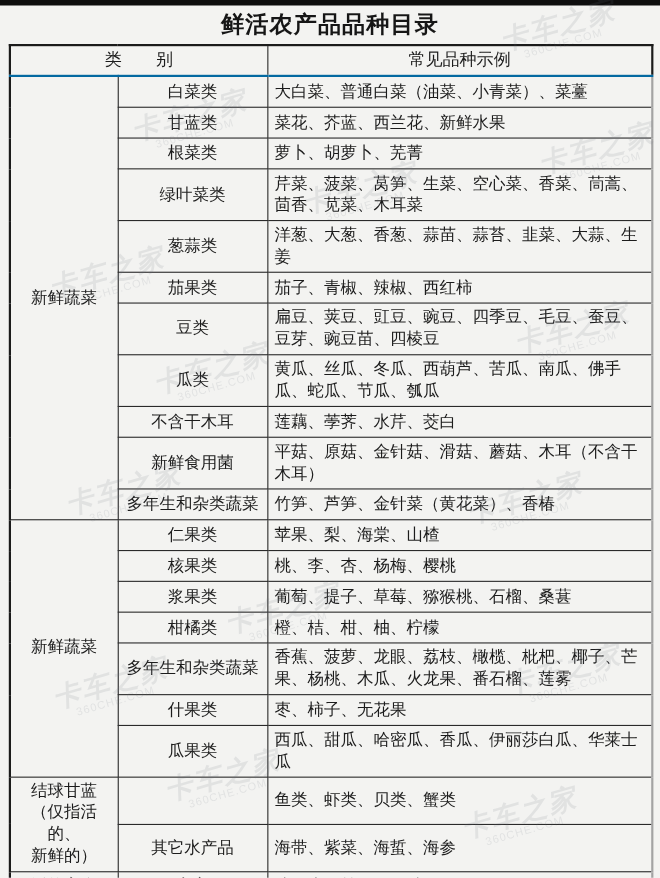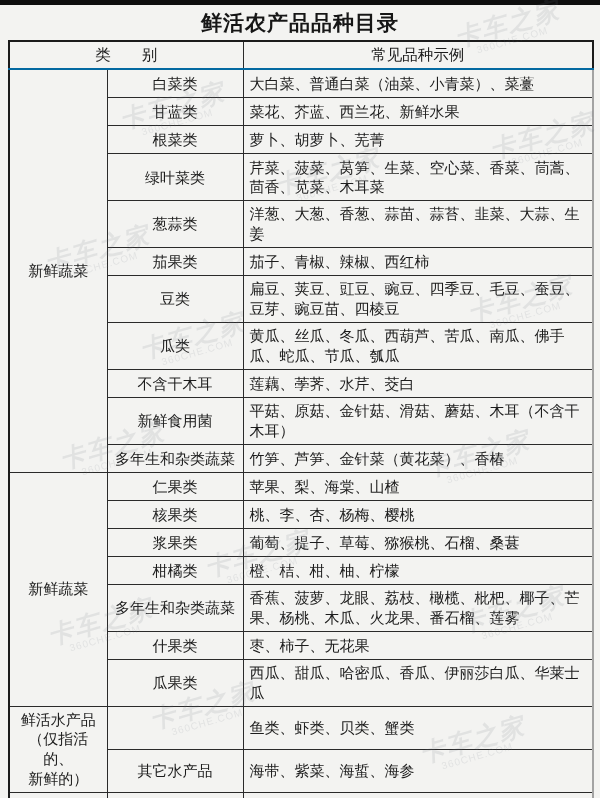--- a/index.html
+++ b/index.html
@@ -136,21 +136,21 @@
         </tr>
         <tr class="single">
           <td class="sub-cell">什果类</td>
           <td class="ex-cell">枣、柿子、无花果</td>
         </tr>
         <tr class="single">
           <td class="sub-cell">瓜果类</td>
           <td class="ex-cell">西瓜、甜瓜、哈密瓜、香瓜、伊丽莎白瓜、华莱士瓜</td>
         </tr>
         <tr class="single">
-          <td class="group-cell" rowspan="2">鲜活水产品
+          <td class="group-cell" rowspan="2">结球甘蓝
 （仅指活的、
 新鲜的）</td>
           <td class="sub-cell"></td>
           <td class="ex-cell">鱼类、虾类、贝类、蟹类</td>
         </tr>
         <tr class="single">
           <td class="sub-cell">其它水产品</td>
           <td class="ex-cell">海带、紫菜、海蜇、海参</td>
         </tr>
         <tr class="single">

